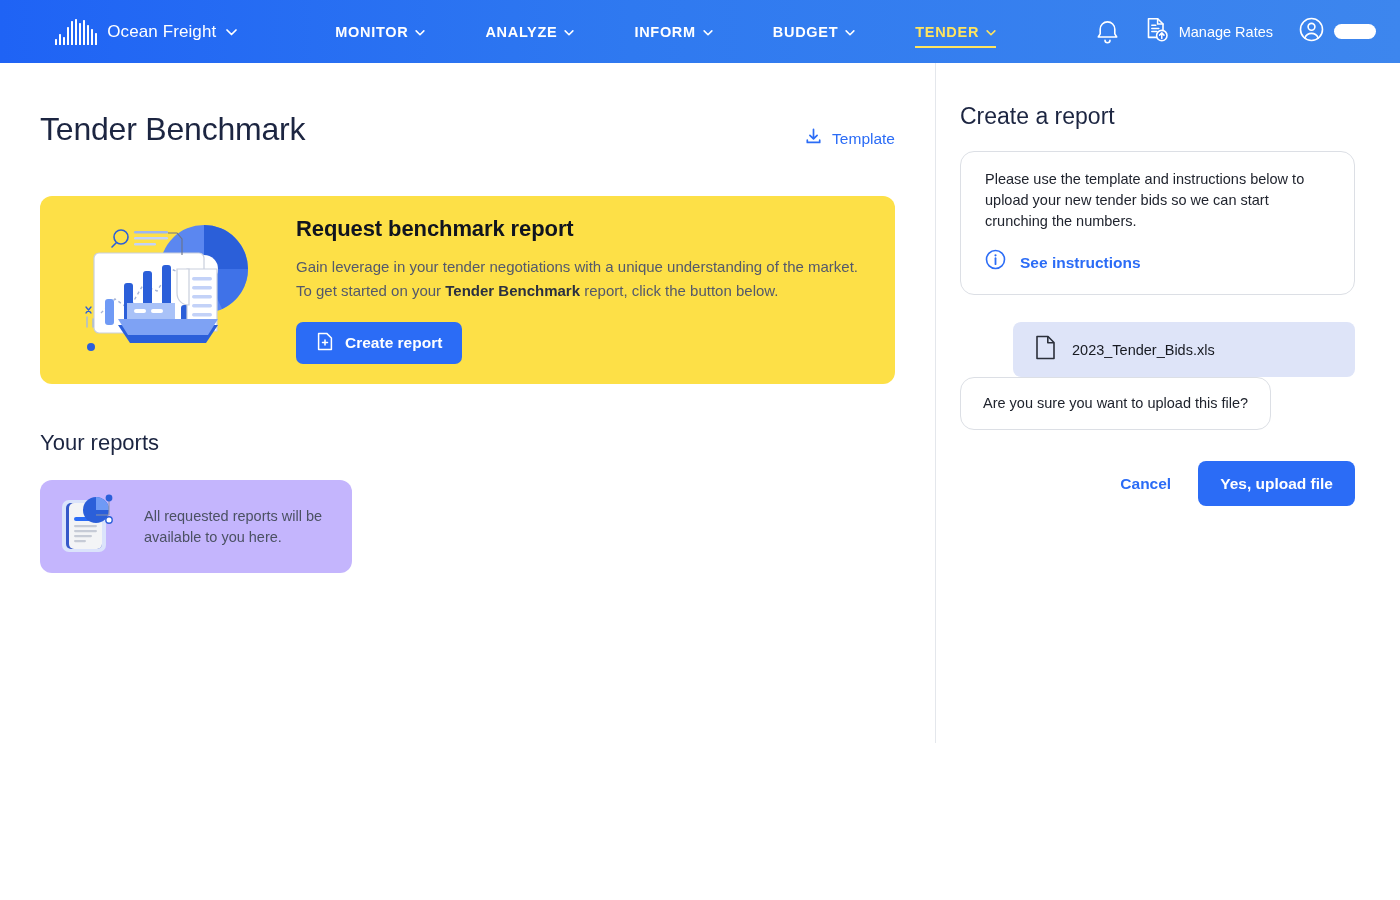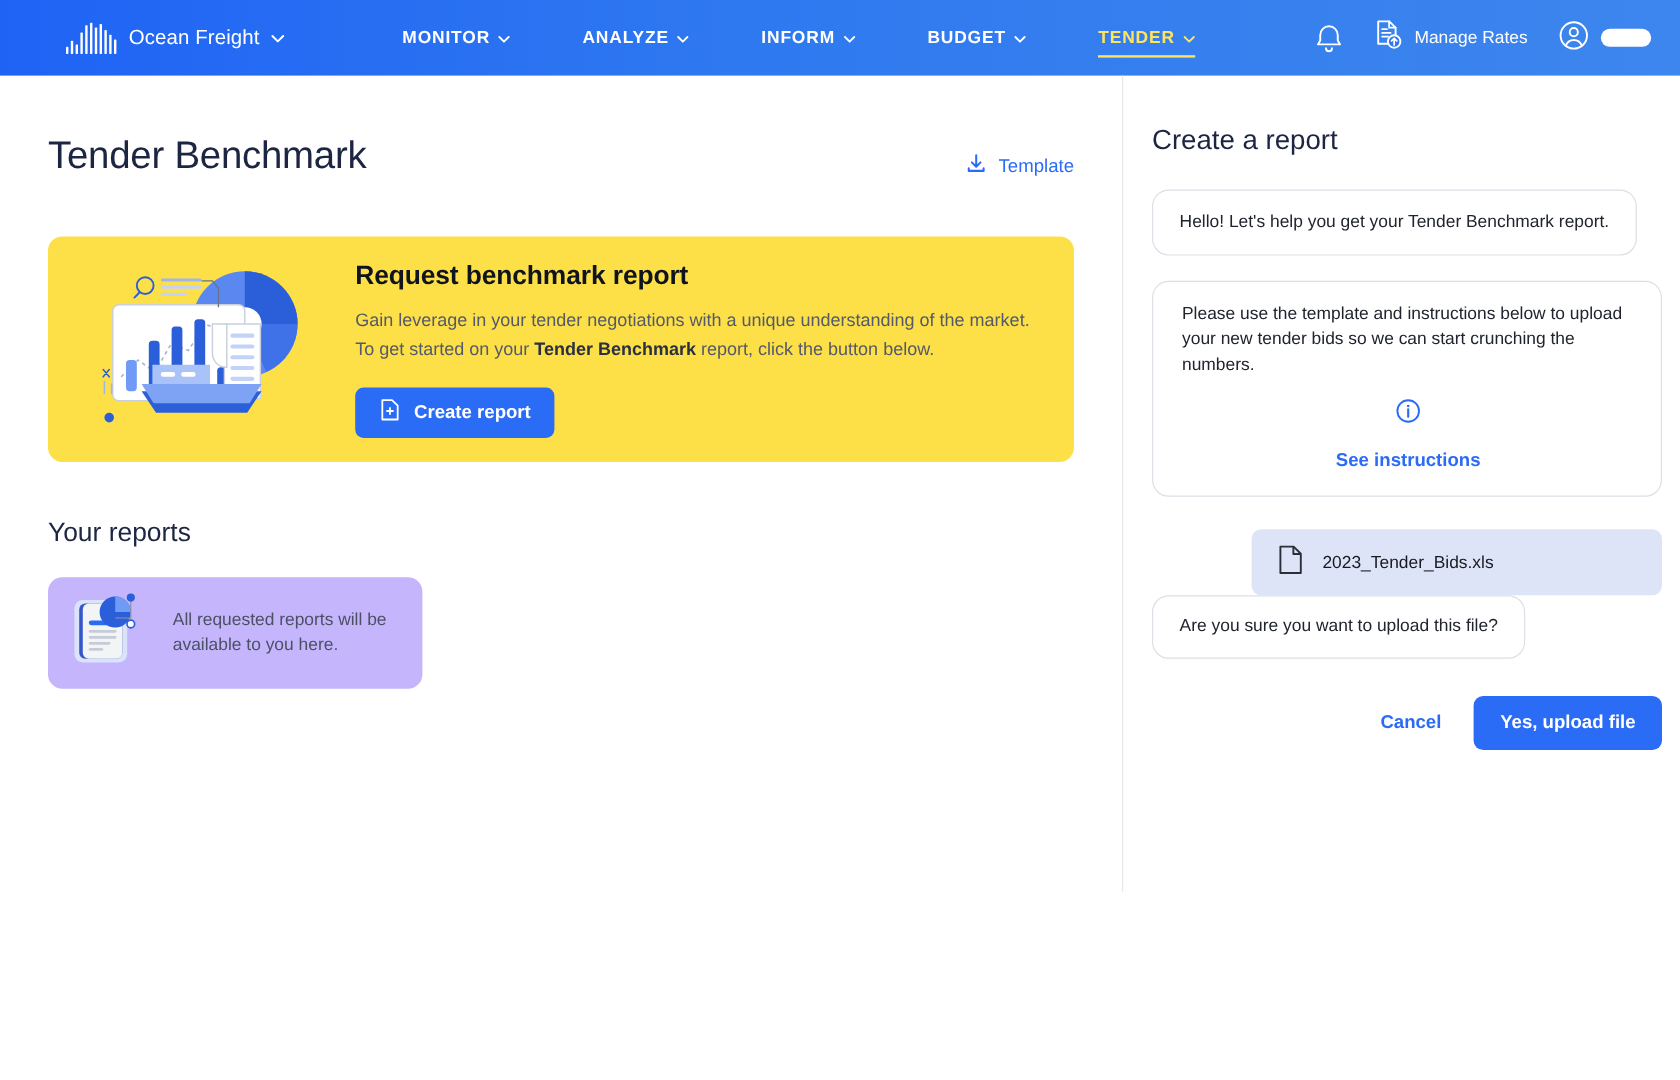--- a/index.html
+++ b/index.html
@@ -45,21 +45,21 @@
   .manage-rates-label { font-size: 14.5px; }
   .avatar-group { display: flex; align-items: center; gap: 10px; cursor: pointer; }
   .avatar-pill { width: 42px; height: 15px; border-radius: 8px; background: #ffffff; }
 
   
   .body-wrap { display: flex; height: 680px; }
   .main {
     width: 936px; padding: 48px 40px 0 40px; position: relative;
     border-right: 1px solid #e4e7ec;
   }
-  .side { width: 463px; padding: 40px 14px 0 24px; }
+  .side { width: 463px; padding: 40px 44px 0 24px; }
 
   
   .page-head { display: flex; align-items: flex-start; }
   .page-title {
     font-size: 32px; font-weight: 400; color: #1c2541; letter-spacing: -.2px;
   }
   .template-link {
     margin-left: auto; margin-top: 16px; display: flex; align-items: center; gap: 9px;
     color: #2b6cf6; font-size: 15.5px; font-weight: 500; cursor: pointer;
   }
@@ -104,21 +104,21 @@
     display: inline-block;
   }
   .bubble-1 { margin-top: 28px; padding: 16px 22px; }
   .bubble-2 { margin-top: 21px; display: block; padding: 17px 22px 19px 24px; }
   .bubble-p { font-size: 14.5px; line-height: 21px; color: #20242e; }
 
   .link-row {
     margin-top: 20px; display: flex; align-items: center; gap: 14px;
     color: #2b6cf6; font-size: 15.5px; font-weight: 700; cursor: pointer;
   }
-  .link-row.second { margin-top: 17px; flex-direction: column; }
+  .link-row.second { margin-top: 17px; }
 
   .file-chip {
     margin: 27px 0 0 auto; width: 342px; height: 55px; background: #dee4f8;
     border-radius: 8px; display: flex; align-items: center; padding-left: 22px; gap: 16px;
     cursor: pointer;
   }
   .file-name { font-size: 14.5px; color: #171a21; }
 
   .bubble-3 { padding: 15px 22px; }
 
@@ -342,21 +342,20 @@
         </svg>
       </div>
       <div class="empty-text">All requested reports will be available to you here.</div>
     </div>
   </div>
 
   <div class="side">
     <div class="side-inner">
       <div class="side-title">Create a report</div>
 
-      <div class="bubble bubble-1">Hello! Let's help you get your Tender Benchmark report.</div>
 
       <div class="bubble bubble-2">
         <div class="bubble-p">Please use the template and instructions below to upload your new tender bids so we can start crunching the numbers.</div>
 
 
         <div class="link-row second">
           <span>
             <svg width="21" height="21" viewBox="0 0 21 21" fill="none">
               <circle cx="10.5" cy="10.5" r="9" stroke="#2b6cf6" stroke-width="1.6"></circle>
               <path d="M10.5 9.2v6" stroke="#2b6cf6" stroke-width="1.8" stroke-linecap="round"></path>

